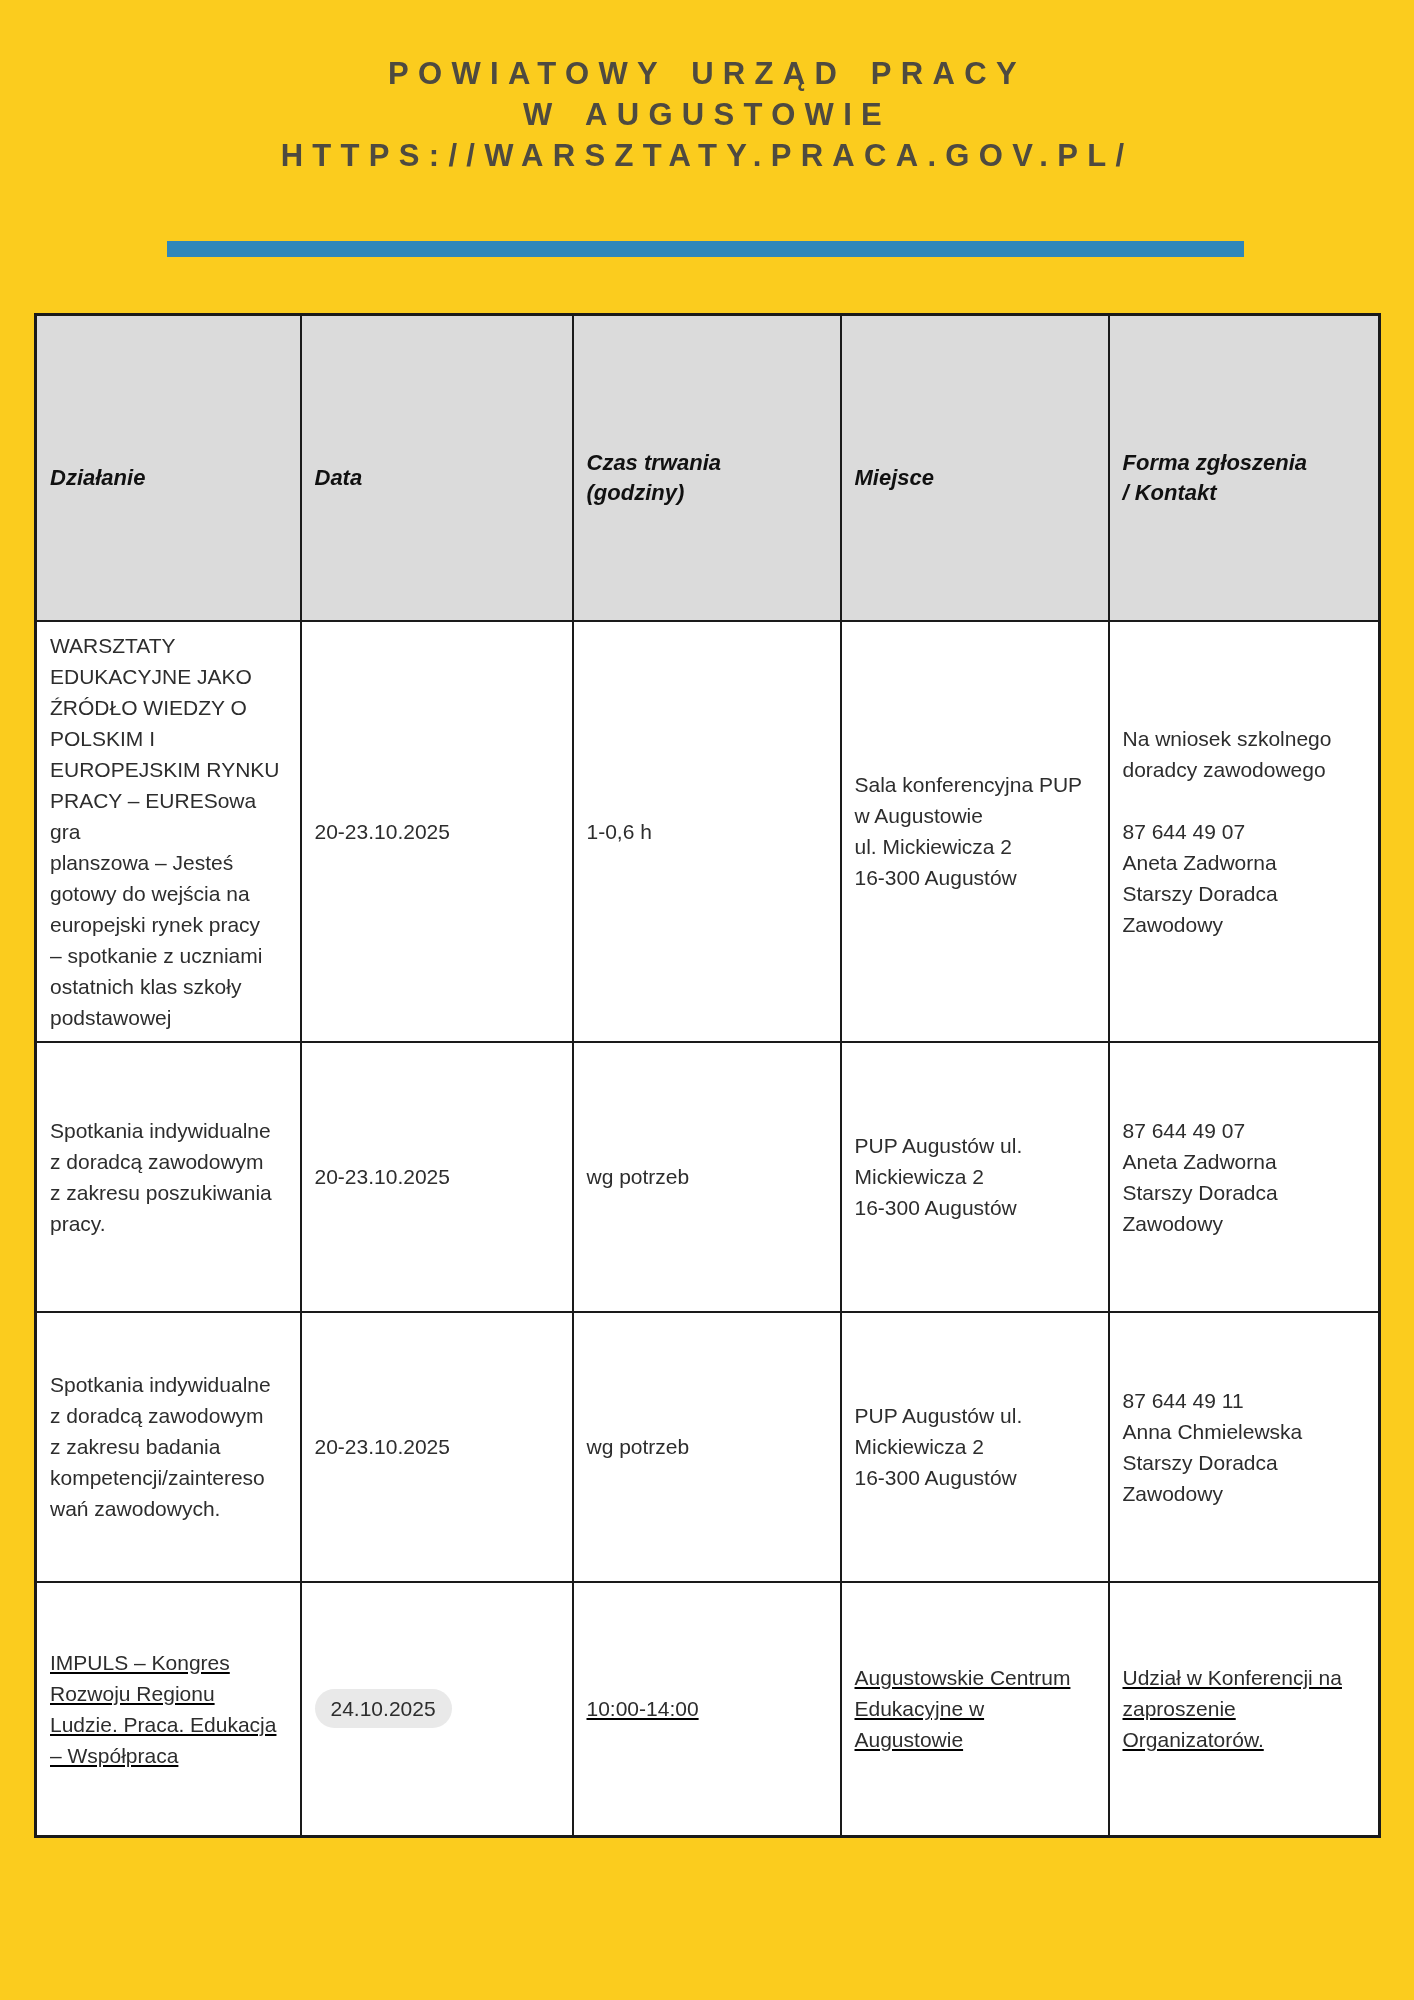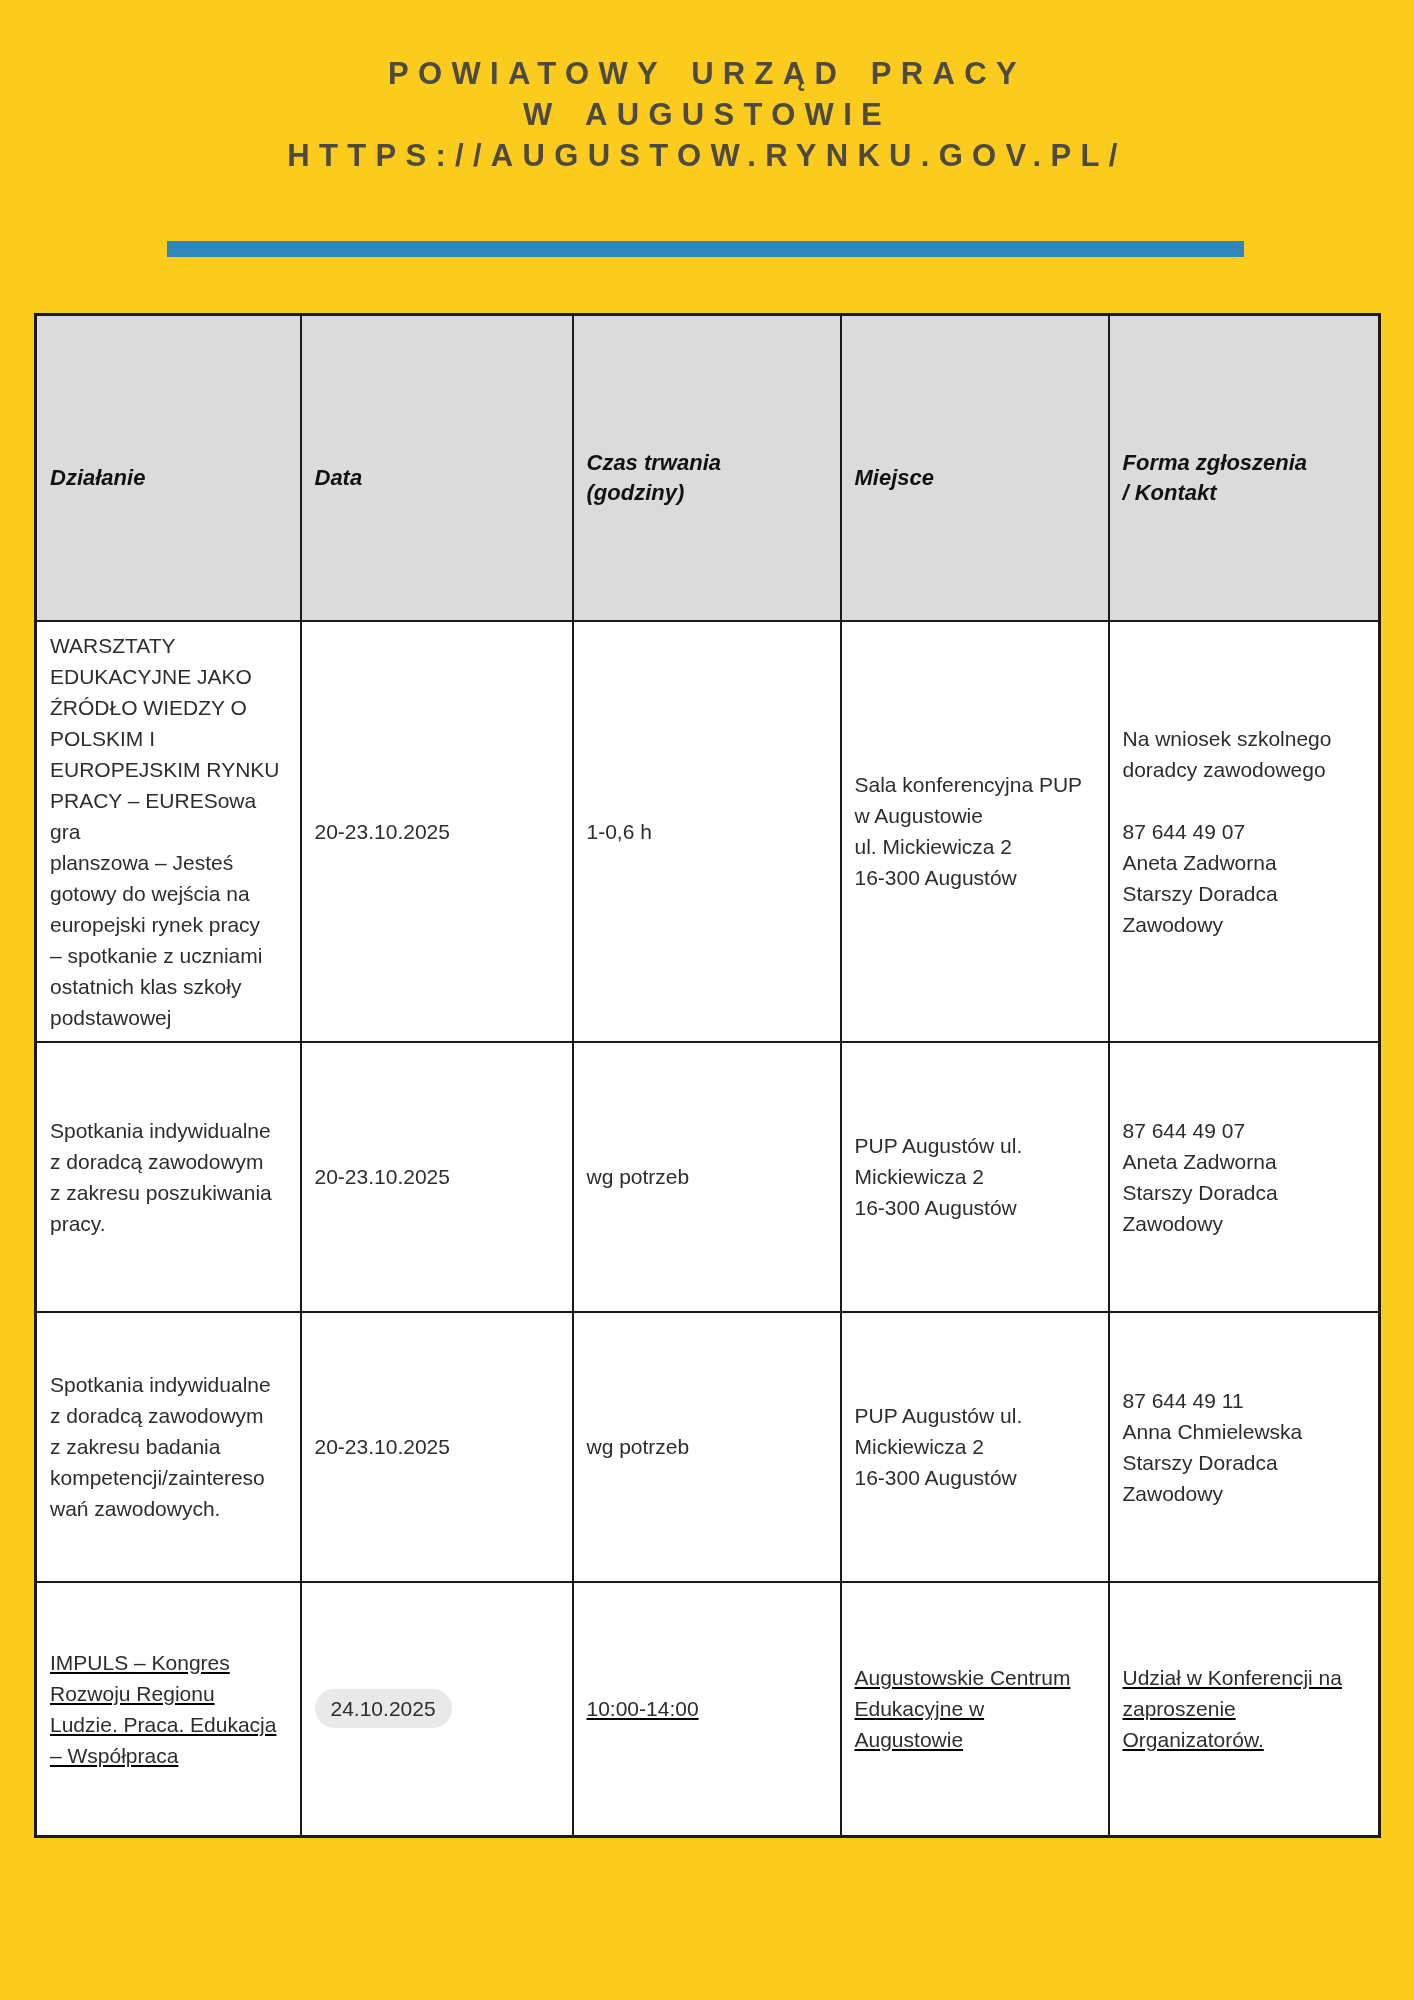--- a/index.html
+++ b/index.html
@@ -86,21 +86,21 @@
   }
 </style>
 </head>
 <body>
 
 <div class="page">
 
   <header class="masthead">
     <div class="masthead-line">POWIATOWY URZĄD PRACY</div>
     <div class="masthead-line">W AUGUSTOWIE</div>
-    <div class="masthead-line">HTTPS://AUGUSTOW.RYNKU.GOV.PL/</div>
+    <div class="masthead-line">HTTPS://WARSZTATY.PRACA.GOV.PL/</div>
   </header>
 
   <div class="divider"></div>
 
   <table class="schedule">
     <colgroup>
       <col class="c1">
         <col class="c2">
         <col class="c3">
         <col class="c4">

